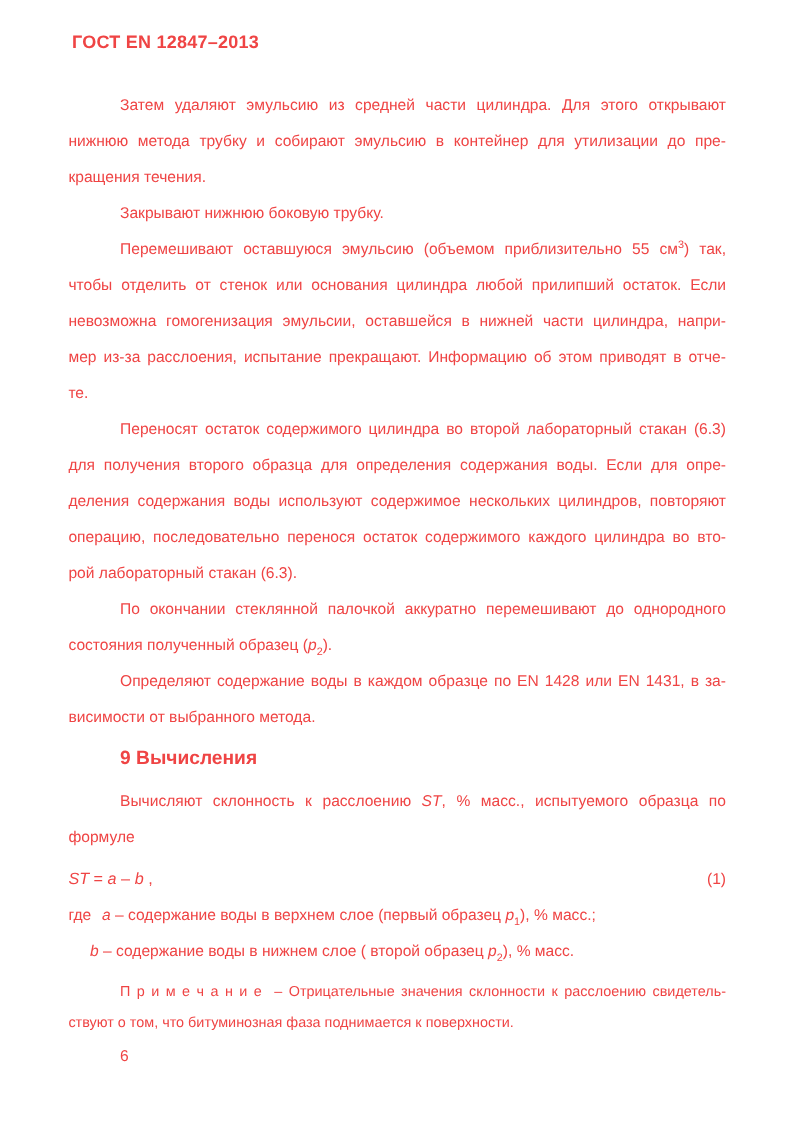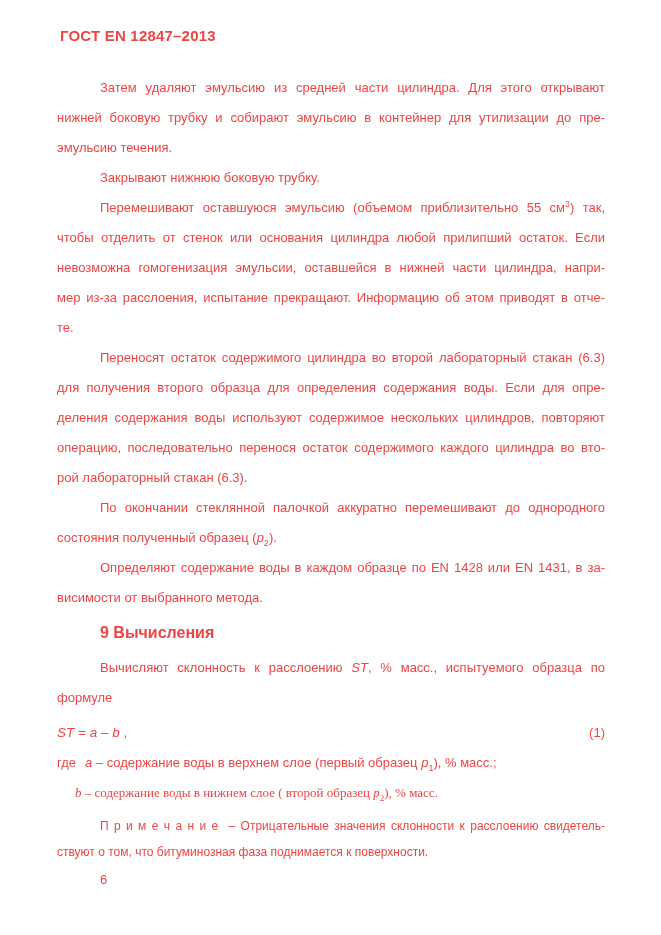--- a/index.html
+++ b/index.html
@@ -24,21 +24,21 @@
   .body-text {
     position: absolute;
     left: 57px;
     top: 73px;
     width: 548px;
     font-size: 13px;
   }
   .line { line-height: 30px; height: 30px; }
   .j { text-align: justify; text-align-last: justify; }
   .indent { text-indent: 43px; }
-  .b-indent { text-indent: 18px; font-family: Liberation Serif, serif; }
+  .b-indent { text-indent: 18px; }
   .it { font-style: italic; }
   sup, sub { font-size: 9px; line-height: 0; }
   .heading {
     font-size: 16px;
     font-weight: 700;
     line-height: 30px;
     height: 30px;
     margin: 5px 0 5px 43px;
   }
   .formula-row {
@@ -70,22 +70,22 @@
 </style>
 </head>
 <body>
 
 <div class="page">
 
   <div class="doc-header">ГОСТ EN 12847–2013</div>
 
   <div class="body-text">
     <div class="line indent j">Затем удаляют эмульсию из средней части цилиндра. Для этого открывают</div>
-    <div class="line j">нижней боковую трубку и собирают эмульсию в контейнер для утилизации до пре-</div>
-    <div class="line">эмульсию течения.</div>
+    <div class="line j">нижнюю метода трубку и собирают эмульсию в контейнер для утилизации до пре-</div>
+    <div class="line">кращения течения.</div>
     <div class="line indent">Закрывают нижнюю боковую трубку.</div>
     <div class="line indent j"><span>Перемешивают оставшуюся эмульсию (объемом приблизительно 55 см</span><sup>3</sup><span>) так,</span></div>
     <div class="line j">чтобы отделить от стенок или основания цилиндра любой прилипший остаток. Если</div>
     <div class="line j">невозможна гомогенизация эмульсии, оставшейся в нижней части цилиндра, напри-</div>
     <div class="line j">мер из-за расслоения, испытание прекращают. Информацию об этом приводят в отче-</div>
     <div class="line">те.</div>
     <div class="line indent j">Переносят остаток содержимого цилиндра во второй лабораторный стакан (6.3)</div>
     <div class="line j">для получения второго образца для определения содержания воды. Если для опре-</div>
     <div class="line j">деления содержания воды используют содержимое нескольких цилиндров, повторяют</div>
     <div class="line j">операцию, последовательно перенося остаток содержимого каждого цилиндра во вто-</div>

